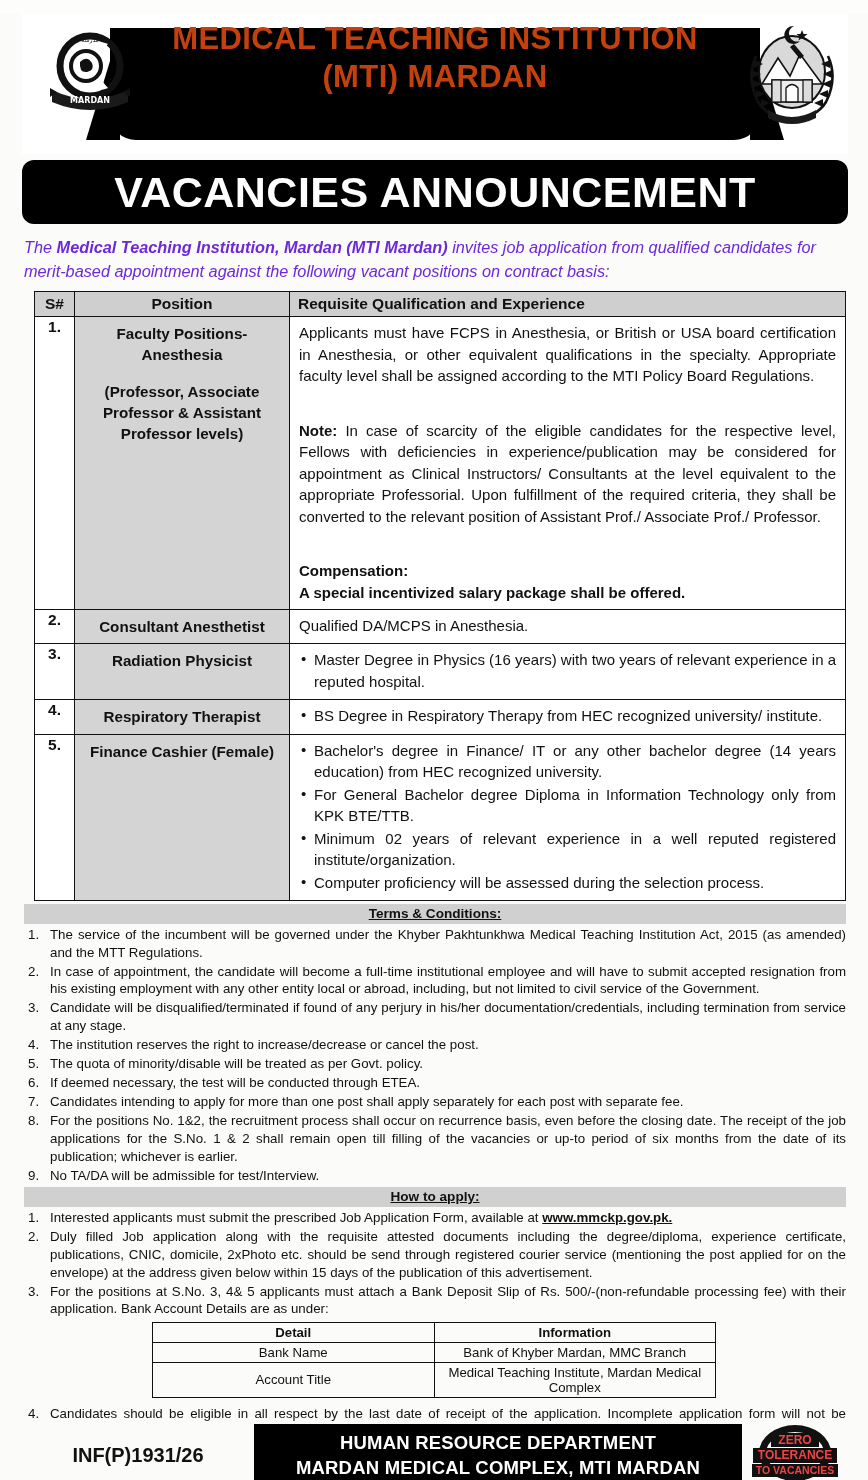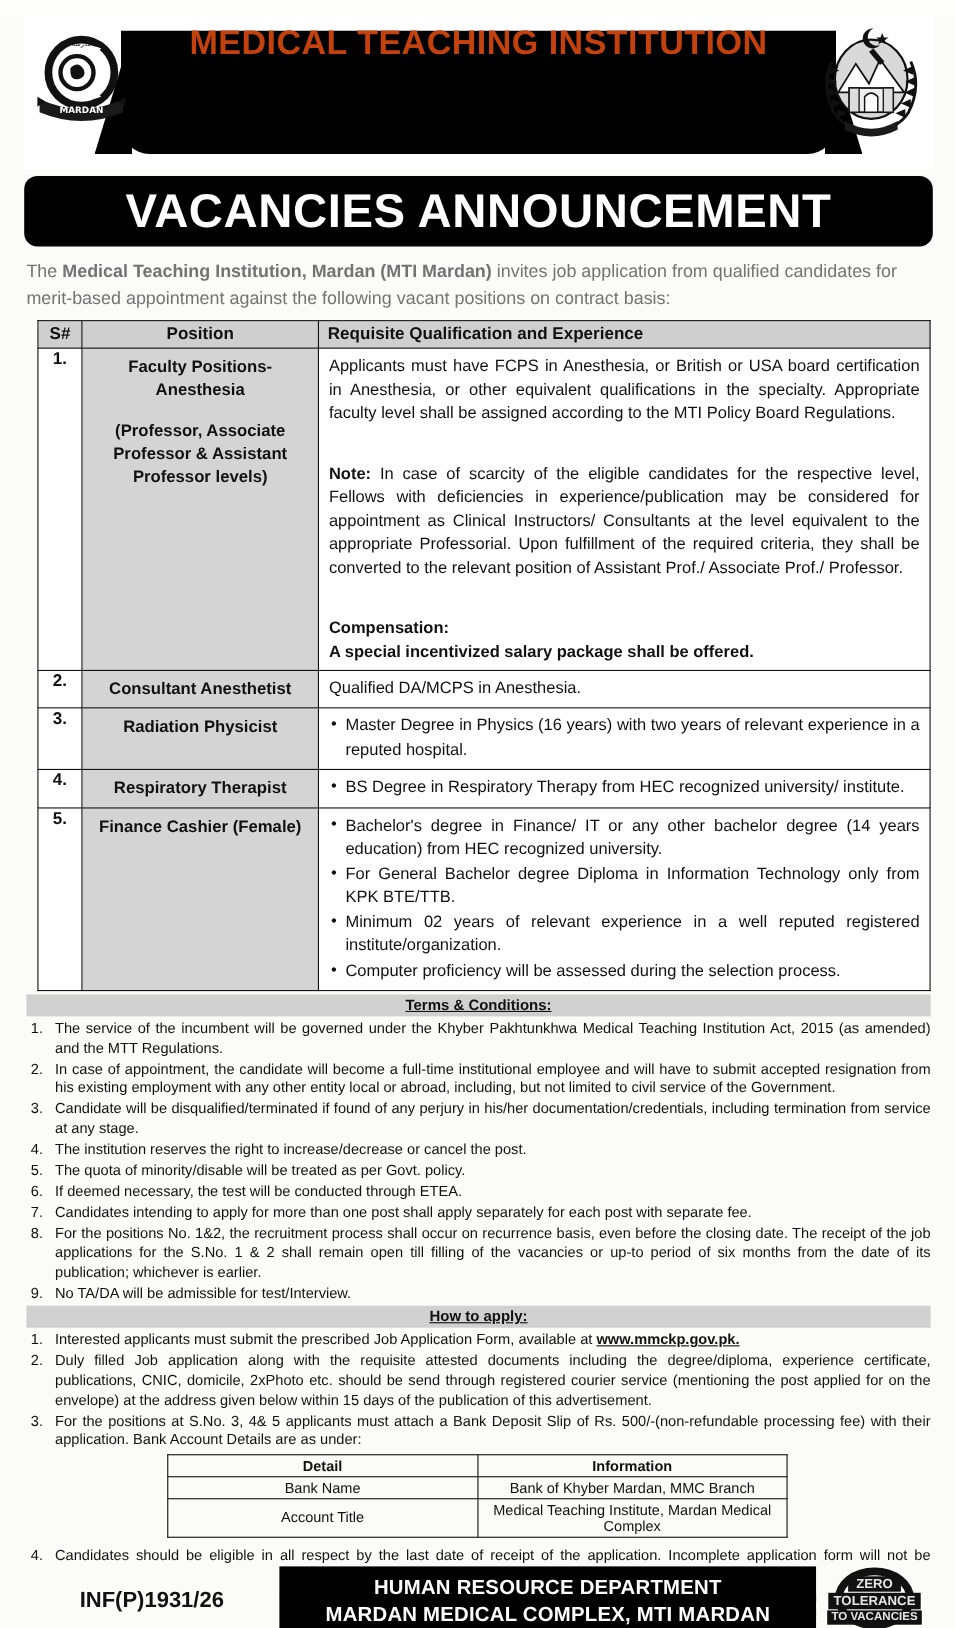--- a/index.html
+++ b/index.html
@@ -52,21 +52,21 @@
     color: #c2410c;
     font-weight: 700;
     letter-spacing: 0.4px;
     padding-top: 6px;
   }
   .header-title .l1 { font-size: 31px; line-height: 38px; white-space: nowrap; }
   .header-title .l2 { font-size: 31px; line-height: 38px; white-space: nowrap; }
 
   .logo-left {
     position: absolute;
-    left: 4px; top: 10px;
+    left: 20px; top: 10px;
     width: 96px; height: 96px;
     z-index: 6;
     text-align: right;
   }
   .logo-right {
     position: absolute;
     right: 6px; top: 8px;
     width: 100px; height: 104px;
     z-index: 6;
   }
@@ -88,21 +88,22 @@
     font-weight: 700;
     letter-spacing: 0.5px;
     line-height: 46px;
   }
 
   
   .intro {
     margin: 11px 22px 0 24px;
     font-size: 16.3px;
     line-height: 24px;
-    color: #737373;
+    color: #6d28d9;
+    font-style: italic;
   }
   .intro b { font-weight: 700; }
 
   
   table.main {
     margin: 8px 22px 0 34px;
     width: 812px;
     border-collapse: collapse;
     table-layout: fixed;
   }
@@ -279,21 +280,21 @@
     position: absolute;
     left: 14px; top: 0;
     width: 72px; height: 56px;
     border: 7px solid #111;
     border-radius: 50%;
   }
   .zt .z1, .zt .z2, .zt .z3 {
     position: relative;
     z-index: 3;
     background: #111;
-    color: #e5e5e5;
+    color: #ef4444;
     font-weight: 700;
     text-align: right;
     line-height: 1.05;
   }
   .zt .z1 { font-size: 12px; padding: 1px 7px; margin-bottom: 1px; }
   .zt .z2 { font-size: 12px; padding: 1px 5px; margin-bottom: 1px; }
   .zt .z3 { font-size: 10.5px; padding: 1px 4px; }
 </style>
 </head>
 <body>
@@ -312,20 +313,21 @@
         <text x="48" y="18" font-size="6" text-anchor="middle" fill="#111" font-family="DejaVu Sans">مدرسه</text>
         <path d="M10 66 Q48 84 86 66 L86 78 Q48 94 10 78 Z" fill="#1a1a1a"></path>
         <text x="48" y="79" font-size="8" text-anchor="middle" fill="#fff" font-family="DejaVu Sans" font-weight="bold">MARDAN</text>
         <path d="M8 64 l7 4 l-7 5 z" fill="#111"></path>
         <path d="M88 64 l-7 4 l7 5 z" fill="#111"></path>
       </svg>
     </div>
 
     <div class="header-title">
       <div class="l1">MEDICAL TEACHING INSTITUTION</div>
+      <div class="l2">(MTI) MARDAN</div>
     </div>
 
     <div class="logo-right">
       <svg viewBox="0 0 100 104" width="100" height="104">
         <ellipse cx="50" cy="50" rx="33" ry="36" fill="#d9d9d9" stroke="#111" stroke-width="2"></ellipse>
         <path d="M20 62 L36 36 L48 54 L58 32 L80 62 Z" fill="#fff" stroke="#111" stroke-width="1.6"></path>
         <path d="M52 22 l10 12 l-4 3 l-10 -12 z" fill="#111"></path>
         <rect x="30" y="58" width="40" height="22" fill="#eee" stroke="#111" stroke-width="1.6"></rect>
         <rect x="30" y="58" width="9" height="22" fill="#ddd" stroke="#111" stroke-width="1.2"></rect>
         <rect x="61" y="58" width="9" height="22" fill="#ddd" stroke="#111" stroke-width="1.2"></rect>

